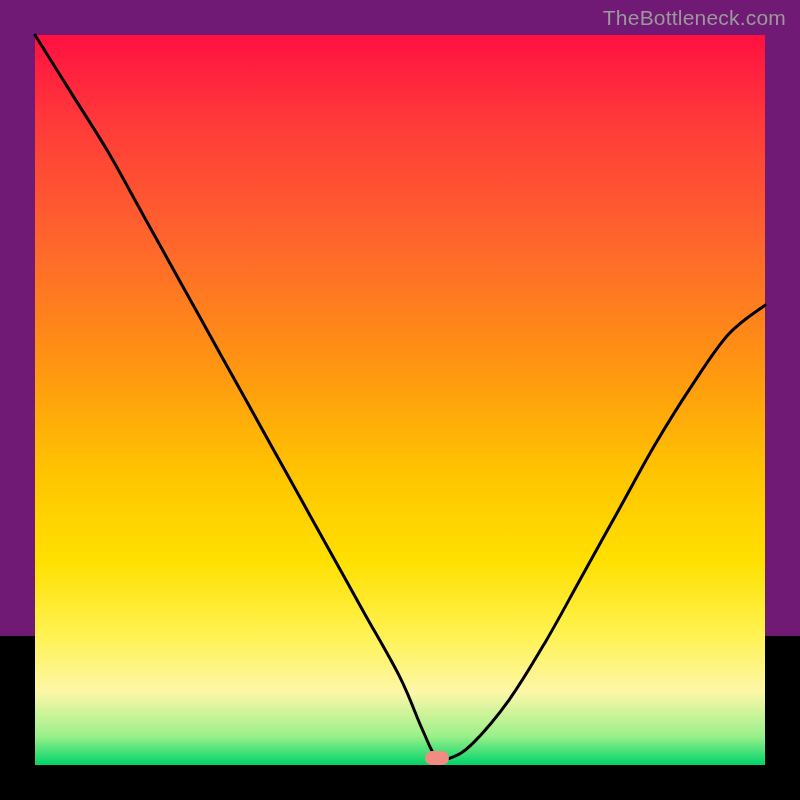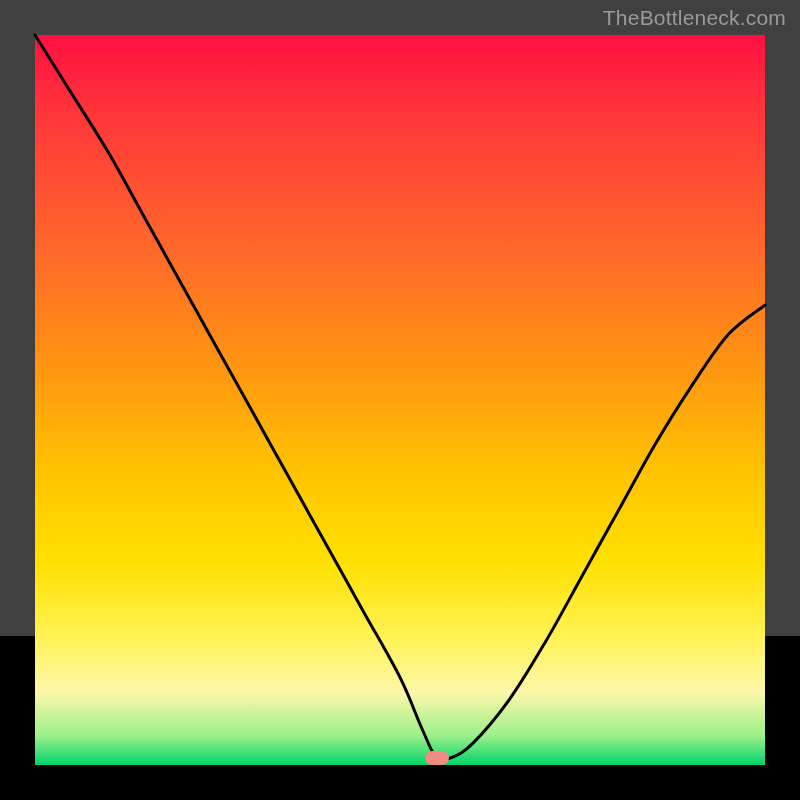--- a/index.html
+++ b/index.html
@@ -10,21 +10,21 @@
     background: #000;
     overflow: hidden;
     font-family: Arial, Helvetica, sans-serif;
   }
   .frame {
     position: absolute;
     top: 0;
     left: 0;
     width: 800px;
     height: 636px;
-    background: #404040;
+    background: #701a75;
   }
   .plot-area {
     position: absolute;
     top: 35px;
     left: 35px;
     width: 730px;
     height: 730px;
     
     background: linear-gradient(
       to bottom,

